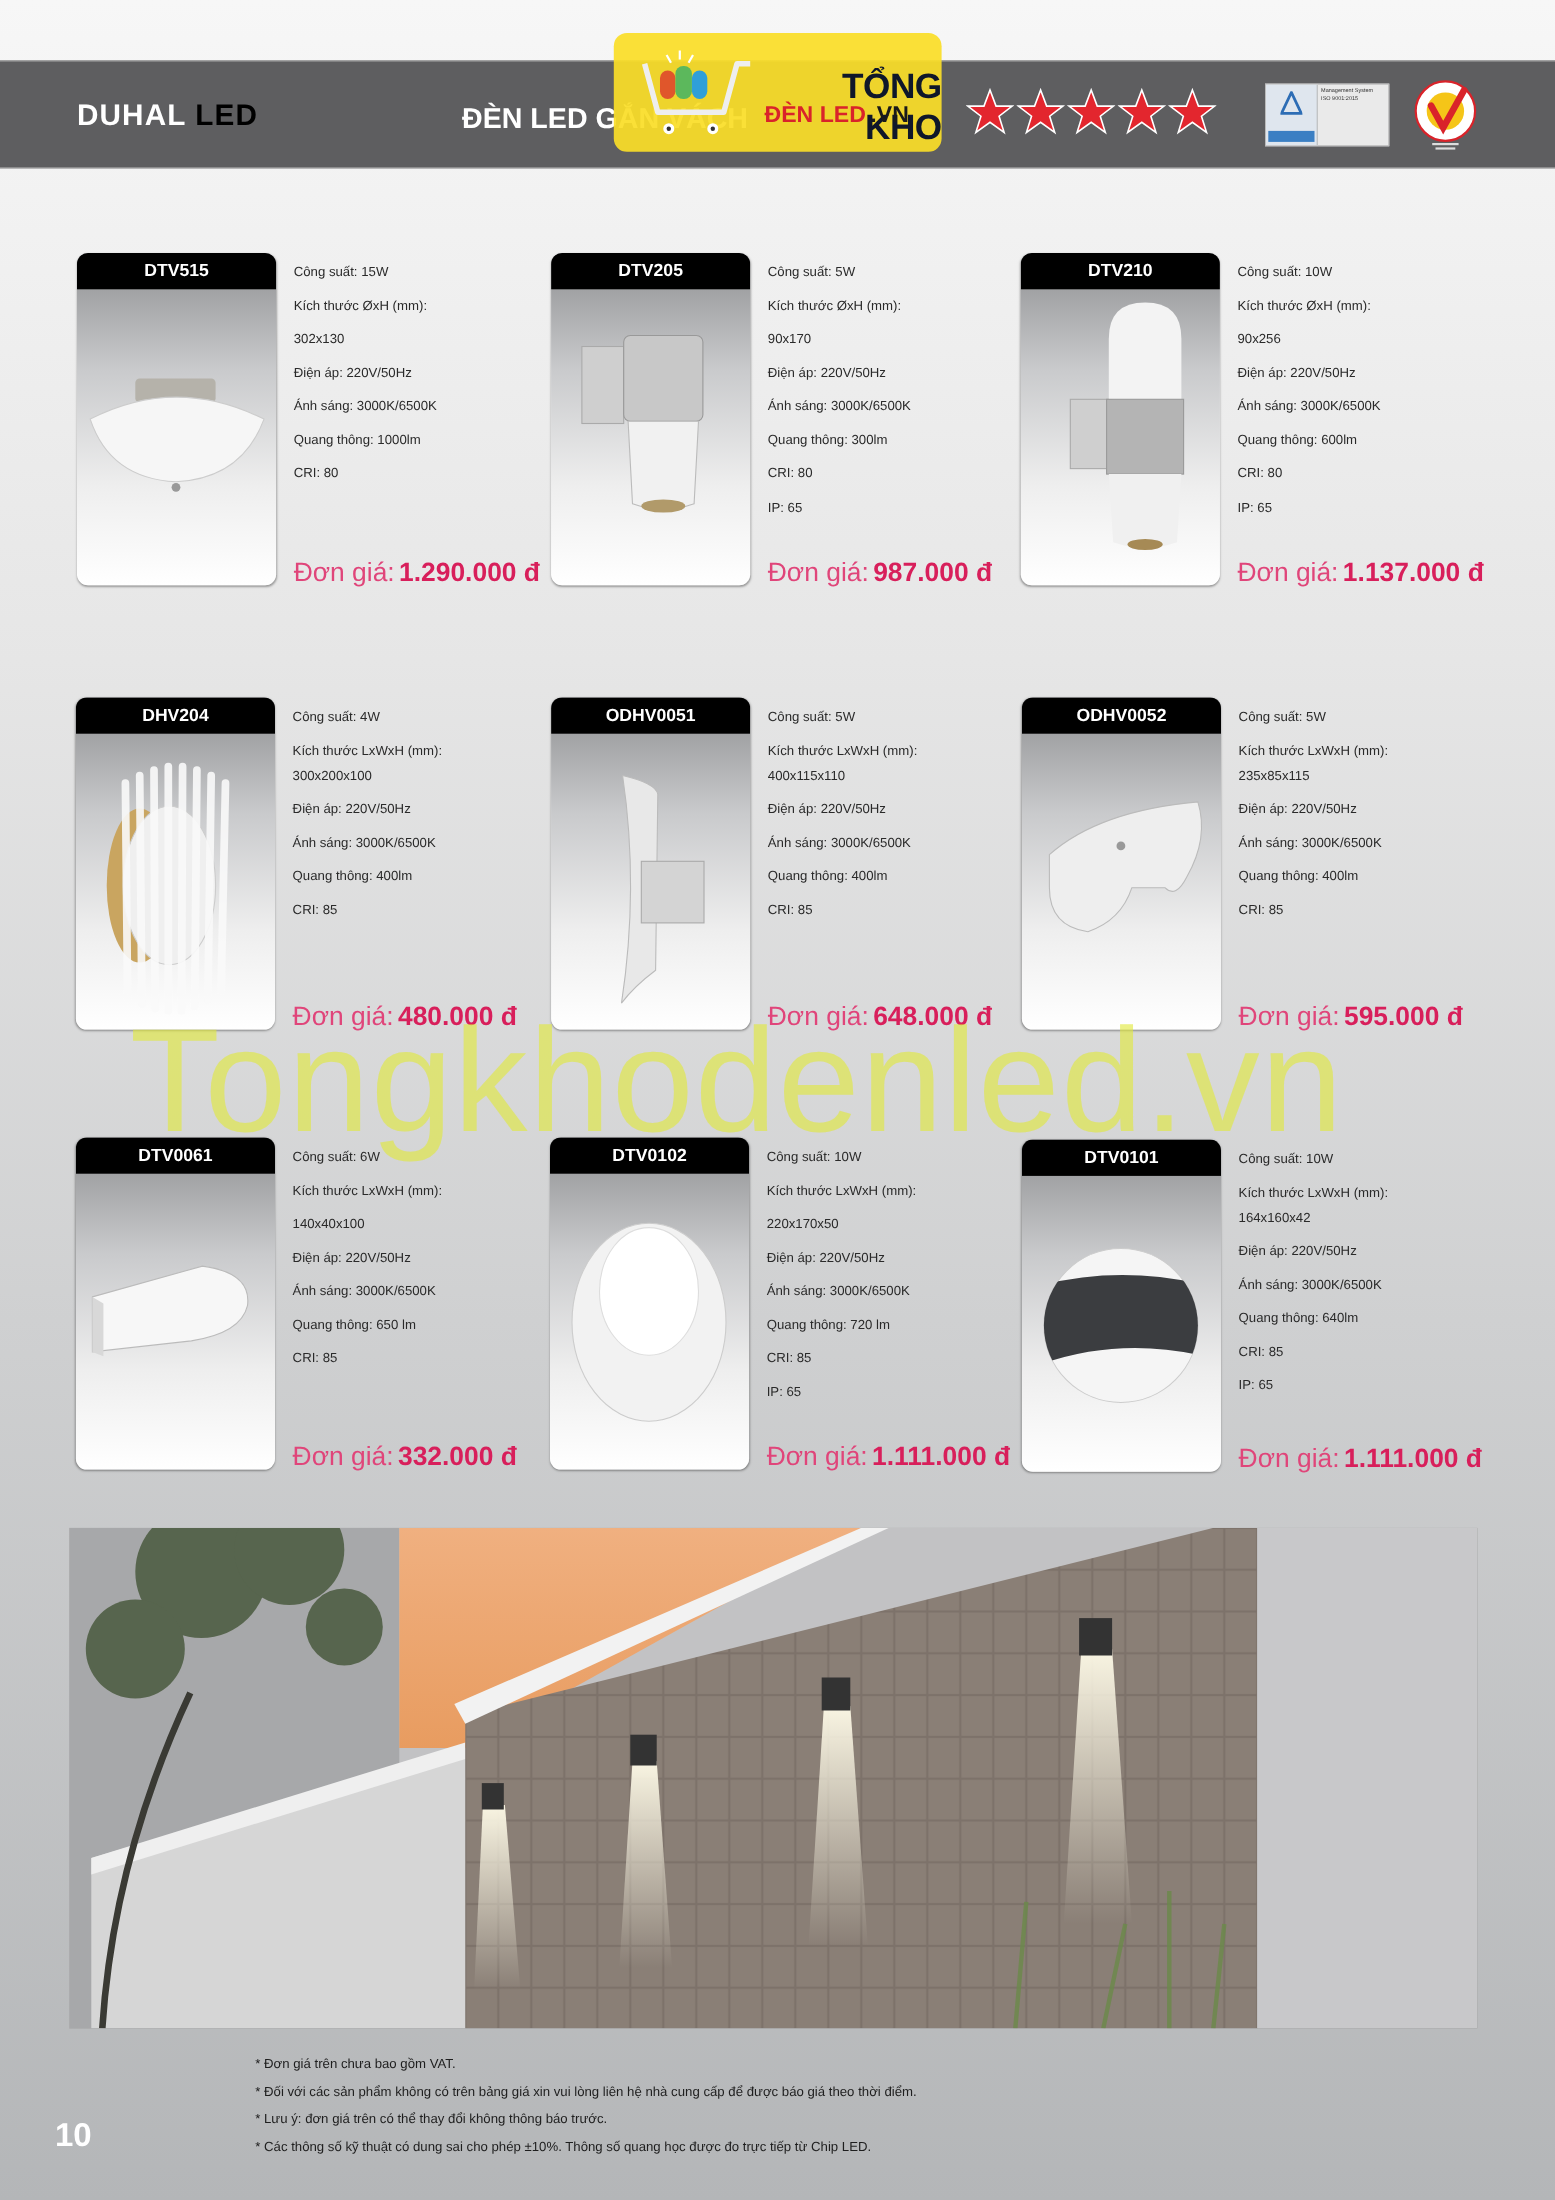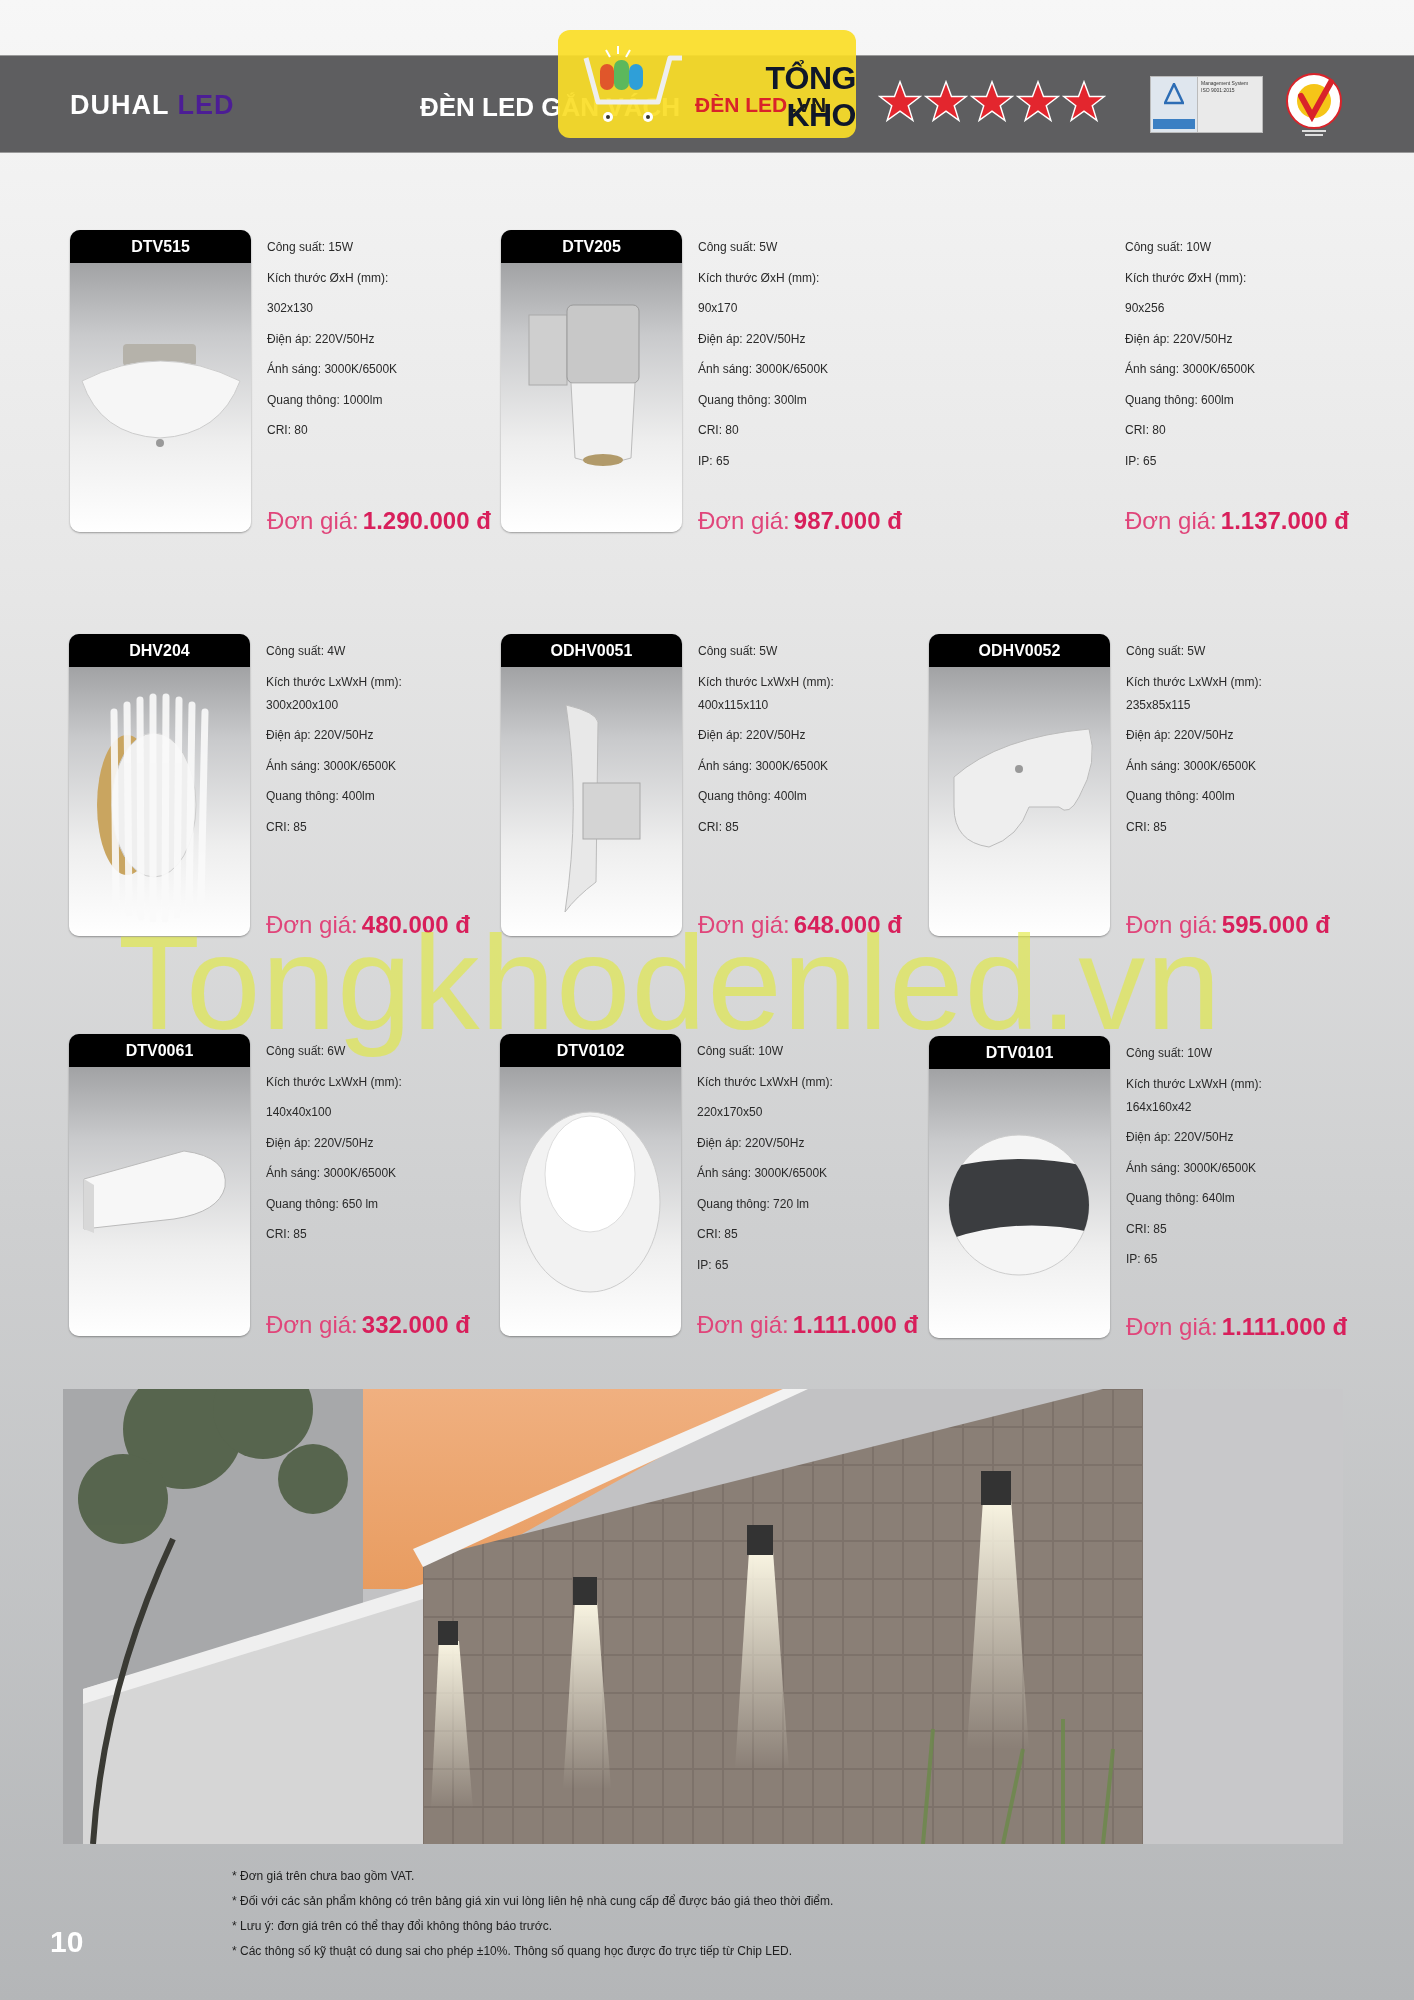--- a/index.html
+++ b/index.html
@@ -14,21 +14,21 @@
   .header-band {
     position: absolute; left: 0; top: 55px; width: 1414px; height: 98px;
     background: #5e5e60;
     border-top: 1px solid #9a9a9a; border-bottom: 1px solid #9a9a9a;
   }
   .brand {
     position: absolute; left: 70px; top: 90px;
     font-family: "Liberation Sans", sans-serif; font-weight: bold; font-size: 27px; letter-spacing: 1px;
     color: #fff;
   }
-  .brand .led { color: #4c1d95; margin-left: 8px; }
+  .brand .led { color: #000000; margin-left: 8px; }
   .section-title {
     position: absolute; left: 420px; top: 92px;
     font-family: "Liberation Sans", sans-serif; font-weight: bold; font-size: 26px; color: #fff;
   }
   .shop-logo {
     position: absolute; left: 558px; top: 30px; width: 298px; height: 108px;
     background: rgba(250, 222, 40, 0.93); border-radius: 12px;
   }
   .shop-logo .cart { position: absolute; left: 20px; top: 12px; width: 110px; height: 85px; }
   .shop-logo .line1 {
@@ -203,20 +203,30 @@
     <div>Điện áp: 220V/50Hz</div>
     <div>Ánh sáng: 3000K/6500K</div>
     <div>Quang thông: 300lm</div>
     <div>CRI: 80</div>
     <div>IP: 65</div>
   </div>
   <div class="price"><span>Đơn giá:</span><b>987.000 đ</b></div>
 </div>
 
 <div class="product" style="left:928px; top:230px;">
+  <div class="card">
+    <div class="code">DTV210</div>
+    <svg class="img" viewBox="0 0 181 269">
+      <rect x="45" y="100" width="38" height="63" fill="#cfcfcf" stroke="#aaa"></rect>
+      <path d="M80 100 L80 45 Q80 12 113 12 Q146 12 146 45 L146 100 Z" fill="#f3f3f3"></path>
+      <rect x="78" y="100" width="70" height="68" fill="#b4b4b4" stroke="#999"></rect>
+      <path d="M80 168 L146 168 L142 230 Q113 240 84 230 Z" fill="#f0f0f0"></path>
+      <ellipse cx="113" cy="232" rx="16" ry="5" fill="#a68a55"></ellipse>
+    </svg>
+  </div>
   <div class="specs">
     <div>Công suất: 10W</div>
     <div>Kích thước ØxH (mm):</div>
     <div>90x256</div>
     <div>Điện áp: 220V/50Hz</div>
     <div>Ánh sáng: 3000K/6500K</div>
     <div>Quang thông: 600lm</div>
     <div>CRI: 80</div>
     <div>IP: 65</div>
   </div>

